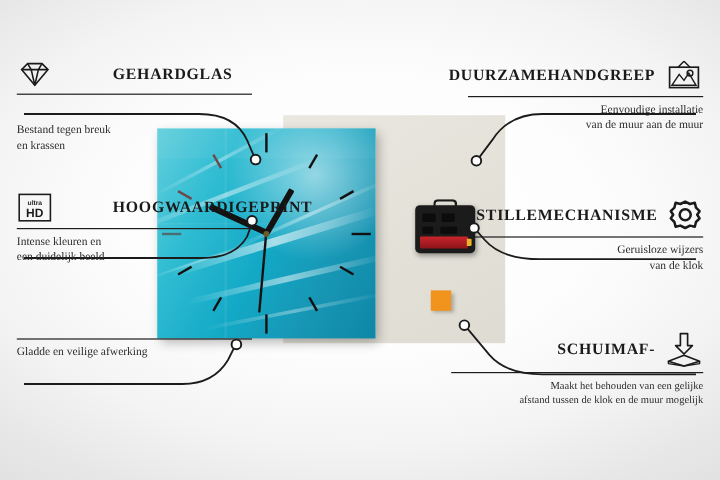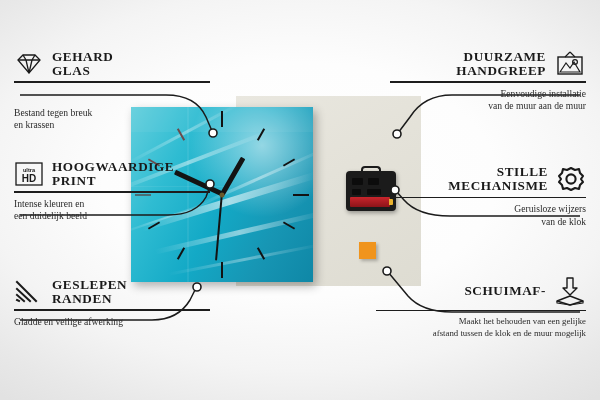--- a/index.html
+++ b/index.html
@@ -11,21 +11,21 @@
   #stage{
     position:relative;width:600px;height:400px;
     background:
       radial-gradient(ellipse 78% 70% at 50% 45%, #ffffff 0%, #fdfdfd 42%, #f4f4f4 68%, #e8e8e8 88%, #e2e2e2 100%);
   }
   
   .feat{position:absolute;width:196px;}
   .feat .head{display:flex;align-items:center;gap:8px;}
   .feat.left .head{justify-content:flex-start;}
   .feat.right .head{justify-content:flex-end;}
-  .titlewrap{display:flex;flex-direction:column;line-height:1.04;}
+  .titlewrap{display:flex;flex-direction:row;line-height:1.04;margin-left:42px;}
   .feat.right .titlewrap{align-items:flex-end;}
   .t1,.t2{
     font-family:"Liberation Serif", serif;
     font-weight:700;font-size:13.2px;letter-spacing:.6px;color:#1a1a1a;
     white-space:nowrap;
   }
   .rule{height:1.3px;background:#1d1d1d;margin-top:4px;width:100%;}
   .sub{
     margin-top:5px;font-family:"Liberation Serif", serif;
     font-size:9.6px;line-height:1.32;color:#2b2b2b;
@@ -171,34 +171,20 @@
         <span class="t1">HOOGWAARDIGE</span>
         <span class="t2">PRINT</span>
       </div>
     </div>
     <div class="rule"></div>
     <div class="sub" style="white-space:pre-line;">Intense kleuren en
 een duidelijk beeld</div>
   </div>
 
   <div class="feat left" id="f-randen">
-    <div class="head">
-      <svg class="icon" width="30" height="24" viewBox="0 0 30 24">
-        <g stroke="#1a1a1a" stroke-width="2" stroke-linecap="square">
-          <path d="M3 2 L22 21"></path>
-          <path d="M3 9 L16 21"></path>
-          <path d="M3 15 L10 21"></path>
-          <path d="M3 20 L5 21"></path>
-        </g>
-      </svg>
-      <div class="titlewrap">
-        <span class="t1">GESLEPEN</span>
-        <span class="t2">RANDEN</span>
-      </div>
-    </div>
     <div class="rule"></div>
     <div class="sub" style="white-space:pre-line;">Gladde en veilige afwerking</div>
   </div>
 
   <div class="feat right" id="f-handgreep">
     <div class="head">
       <div class="titlewrap">
         <span class="t1">DUURZAME</span>
         <span class="t2">HANDGREEP</span>
       </div>

